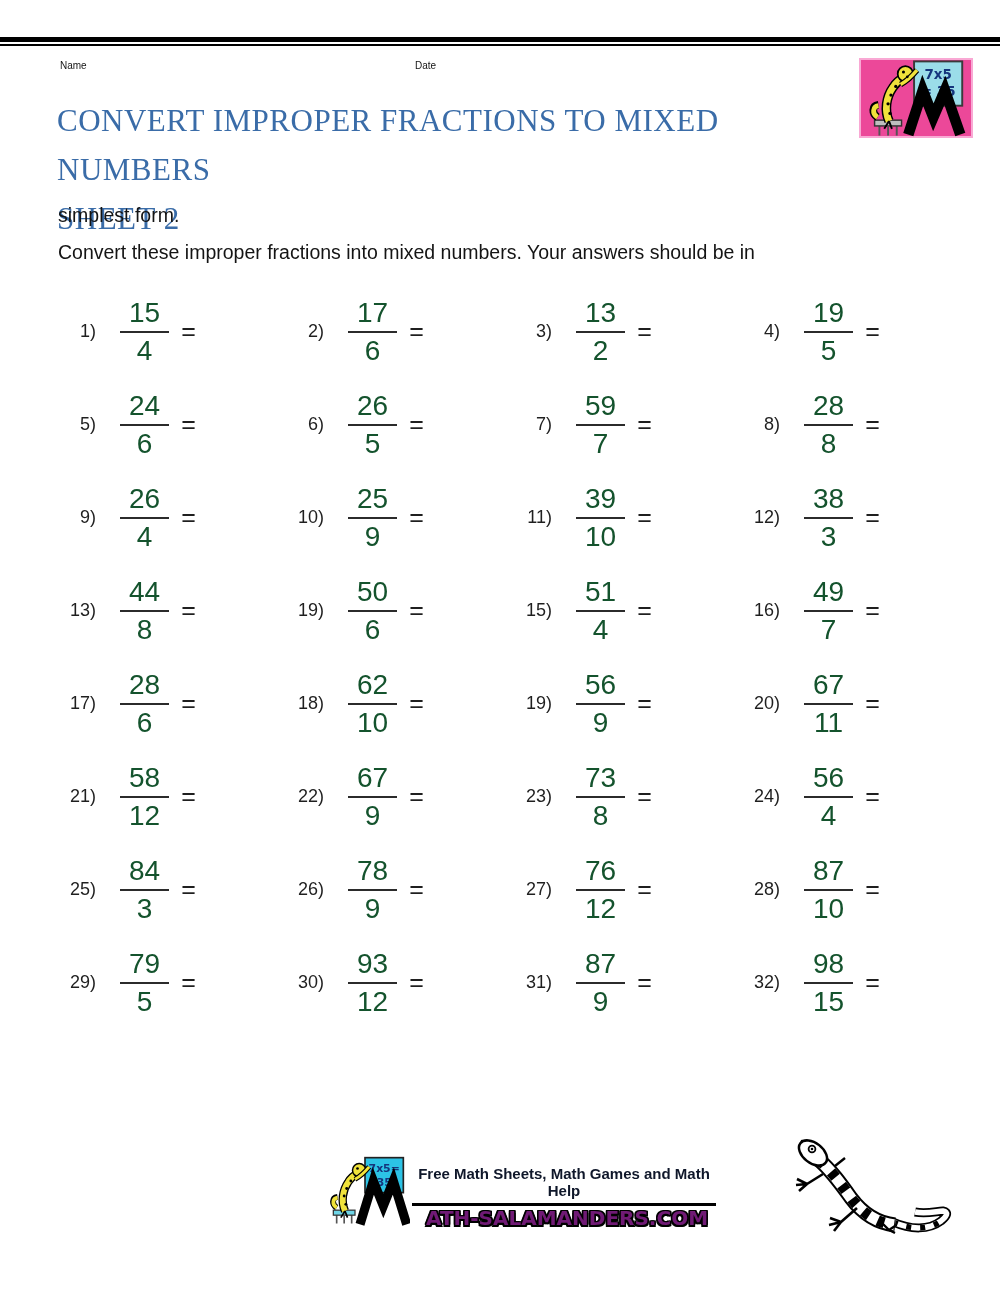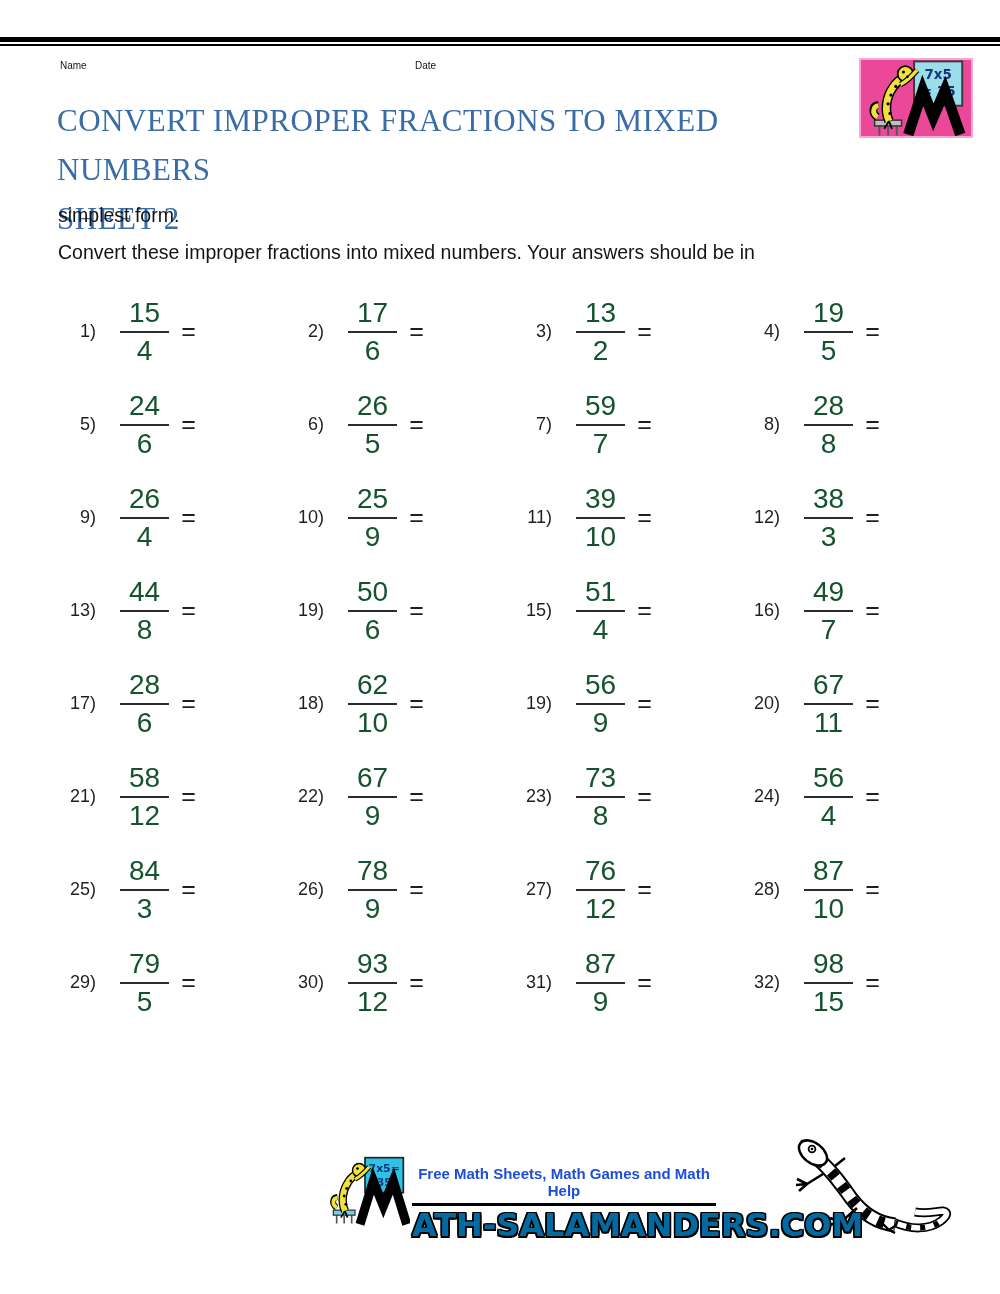--- a/index.html
+++ b/index.html
@@ -41,26 +41,26 @@
   .problem{display:flex;align-items:center;}
   .p-num{width:56px;text-align:right;font-size:18px;margin-right:24px;color:#1f1f1f;}
   .fraction{display:inline-flex;flex-direction:column;align-items:center;font-size:28px;line-height:1.05;color:#14532d;}
   .numer{padding:0 9px 3px;}
   .fbar{align-self:stretch;height:2px;background:#2b2b2b;}
   .denom{padding:3px 9px 0;}
   .equals{margin-left:12px;font-size:25px;color:#1f1f1f;}
 
   .footer{position:absolute;left:330px;top:1155px;display:flex;align-items:flex-start;}
   .f-col{margin-left:2px;}
-  .f-tagline{font-size:15px;font-weight:bold;text-align:center;width:304px;padding-top:10px;color:#1d4ed8;}
+  .f-tagline{font-size:15px;font-weight:bold;text-align:center;width:304px;padding-top:10px;color:#0f172a;}
   .f-line{height:3px;background:#000;width:304px;margin-top:4px;}
   .f-brand{
     width:310px;text-align:center;margin-top:0px;white-space:nowrap;
-    font-family:"DejaVu Sans", sans-serif;font-weight:bold;font-size:32px;letter-spacing:0px;
-    color:#0369a1;
+    font-family:"DejaVu Sans", sans-serif;font-weight:bold;font-size:20px;letter-spacing:0px;
+    color:#701a75;
     text-shadow:-1.5px -1.5px 0 #000,1.5px -1.5px 0 #000,-1.5px 1.5px 0 #000,1.5px 1.5px 0 #000,
                  0 -1.5px 0 #000,0 1.5px 0 #000,-1.5px 0 0 #000,1.5px 0 0 #000;
   }
   .gecko{position:absolute;left:783px;top:1126px;}
 </style>
 </head>
 <body>
 
 <div class="top-rule">
   <div class="thick"></div>

